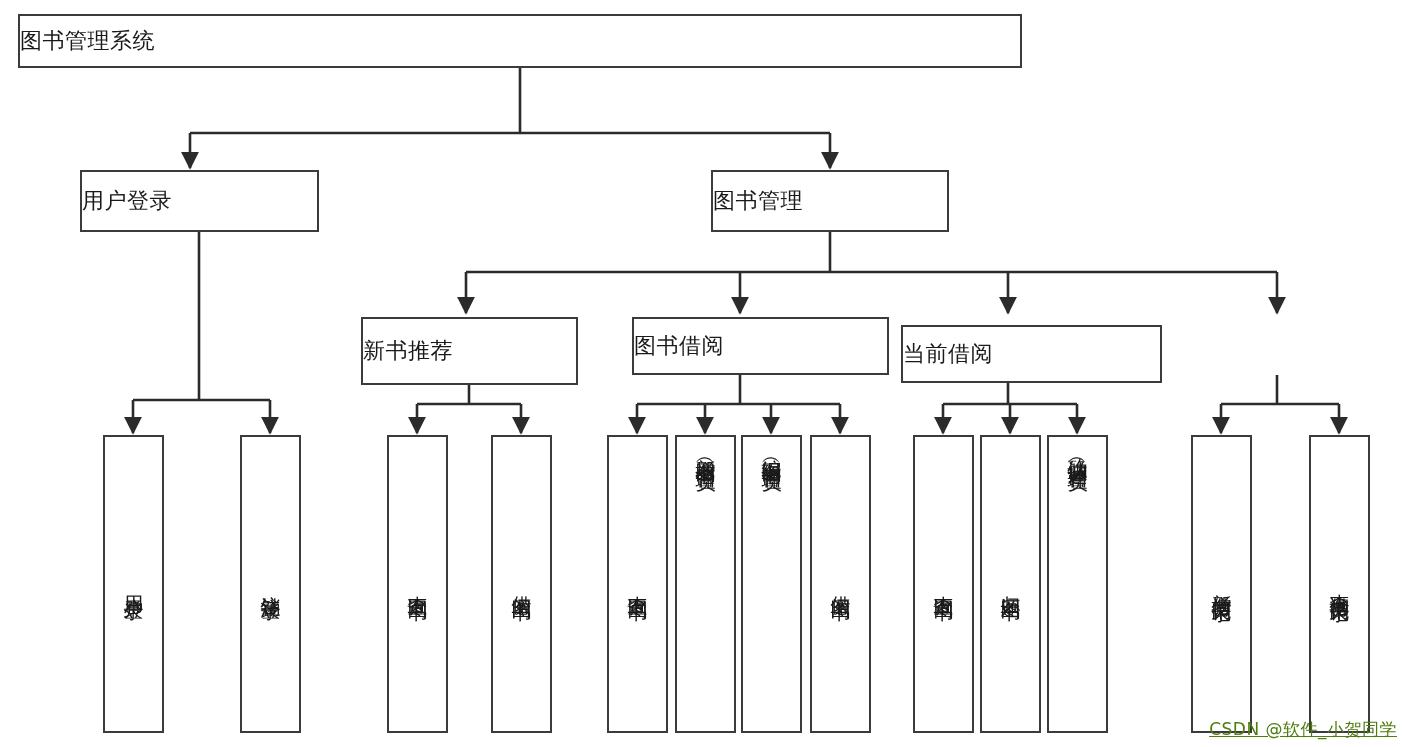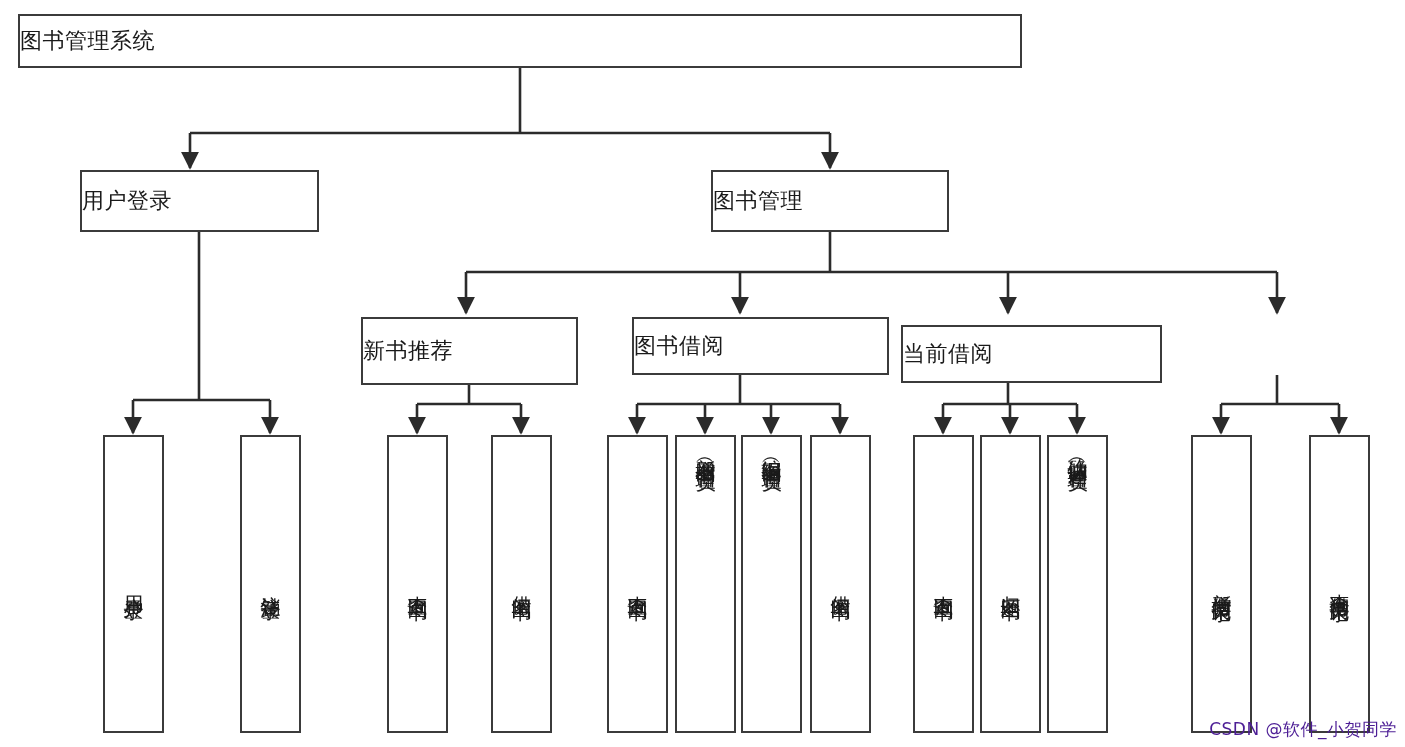--- a/index.html
+++ b/index.html
@@ -65,24 +65,25 @@
   }
   .node.root .node-label,
   .node.branch .node-label {
     font-size: 22px;
   }
   #watermark {
     position: absolute;
     right: 8px;
     bottom: 6px;
     font-size: 17px;
-    color: #4c1d95;
+    color: #4d7c0f;
     letter-spacing: 0.5px;
     z-index: 5;
     white-space: nowrap;
+    text-decoration: underline;
   }
 </style>
 </head>
 <body>
 
 <div id="diagram-root">
 
   <svg id="edges-layer" viewBox="0 0 1405 747" width="1405" height="747" xmlns="http://www.w3.org/2000/svg">
     <defs>
       <marker id="arrow" viewBox="0 0 10 10" refX="9" refY="5" markerWidth="7" markerHeight="7" orient="auto-start-reverse">

